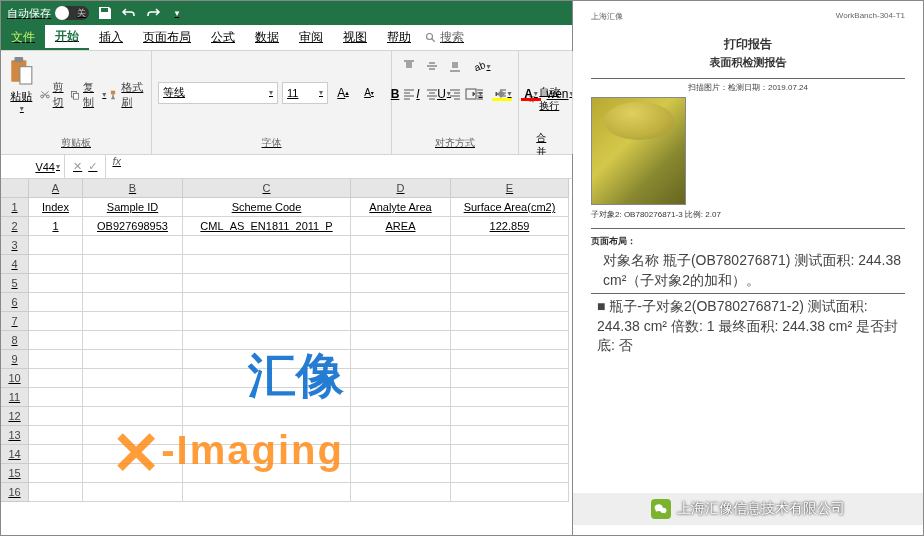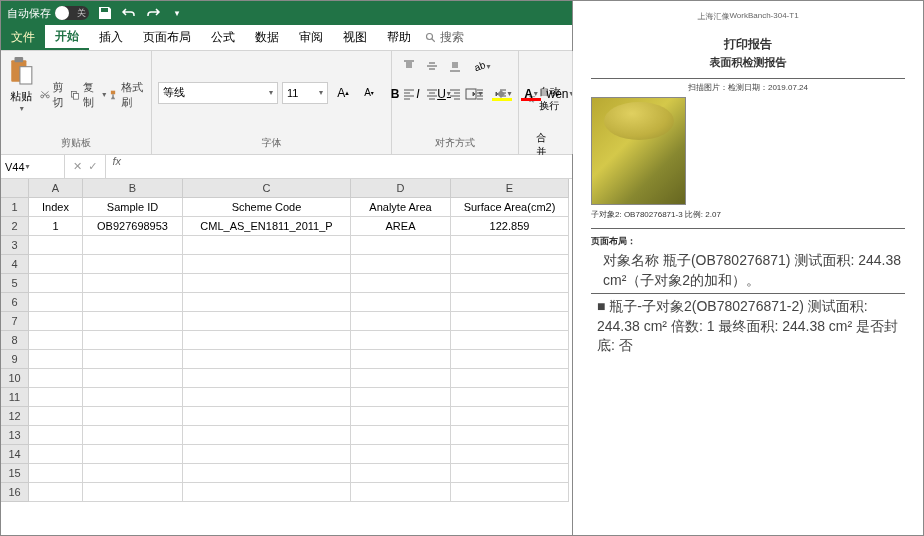--- a/index.html
+++ b/index.html
@@ -1,26 +1,26 @@
 <!DOCTYPE html>
 <html><head>
 <meta charset="utf-8">
 <style>
 * { margin: 0; padding: 0; box-sizing: border-box; font-family: "Microsoft YaHei", sans-serif; }
 body { width: 924px; height: 536px; background: #fff; position: relative; overflow: hidden; }
 .container { display: flex; width: 100%; height: 100%; border: 1px solid #888; }
-.excel-pane { width: 572px; height: 100%; background: #f3f3f3; display: flex; flex-direction: column; border-right: 1px solid #888; }
+.excel-pane { width: 572px; height: 100%; background: #f3f3f3; display: flex; flex-direction: column; border-right: 1px solid #888; text-decoration: underline; }
 .titlebar { height: 24px; background: #217346; display: flex; align-items: center; padding: 0 6px; color: #fff; font-size: 11px; gap: 8px; }
 .autosave { display: flex; align-items: center; gap: 4px; }
 .toggle { width: 34px; height: 14px; background: #333; border-radius: 7px; position: relative; display: flex; align-items: center; justify-content: flex-end; padding: 0 3px; font-size: 9px; color: #ccc; }
 .toggle::before { content: ""; position: absolute; left: 0; width: 14px; height: 14px; background: #fff; border-radius: 50%; }
 .qat-icon { width: 16px; height: 16px; display: inline-flex; align-items: center; justify-content: center; fill: #fff; }
 .menubar { height: 26px; background: #fff; display: flex; align-items: center; font-size: 12px; border-bottom: 1px solid #d4d4d4; }
 .menu-item { padding: 0 10px; height: 100%; display: flex; align-items: center; cursor: pointer; }
-.menu-item.file { background: #217346; color: #fef9c3; }
+.menu-item.file { background: #217346; color: #bef264; }
 .menu-item.active { border-bottom: 2px solid #217346; color: #217346; font-weight: bold; }
 .srch { display: flex; align-items: center; gap: 3px; margin-left: 4px; color: #666; }
 .ribbon { height: 104px; background: #f3f3f3; display: flex; border-bottom: 1px solid #d4d4d4; }
 .ribbon-group { border-right: 1px solid #d4d4d4; padding: 4px 6px; display: flex; flex-direction: column; justify-content: space-between; }
 .group-label { font-size: 10px; color: #666; text-align: center; padding-top: 2px; }
 .group-content { flex: 1; display: flex; gap: 4px; }
 .paste-btn { display: flex; flex-direction: column; align-items: center; width: 38px; cursor: pointer; }
 .paste-btn svg { width: 26px; height: 32px; }
 .paste-label { font-size: 11px; margin-top: 2px; }
 .small-btns { display: flex; flex-direction: row; gap: 2px; font-size: 11px; color: #444; }
@@ -33,37 +33,37 @@
 .rb svg { width: 14px; height: 14px; }
 .rb.wide { width: 28px; }
 .rb-row { display: flex; gap: 1px; align-items: center; margin-bottom: 2px; }
 .caret { font-size: 8px; color: #666; margin-left: 1px; }
 .color-bar { position: absolute; bottom: 3px; left: 3px; right: 3px; height: 3px; }
 .rb.rel { position: relative; }
 .align-group .group-content { flex-direction: column; }
 .wrap-merge { flex-direction: column; gap: 14px; font-size: 10px; margin-top: 28px; }
 .wrap-merge > div { display: flex; align-items: center; gap: 3px; cursor: pointer; padding: 2px 3px; }
 .namebox-row { height: 24px; display: flex; border-bottom: 1px solid #d4d4d4; background: #fff; }
-.namebox { width: 64px; border-right: 1px solid #d4d4d4; display: flex; align-items: center; padding: 0 4px; font-size: 11px; justify-content: flex-start; }
+.namebox { width: 64px; border-right: 1px solid #d4d4d4; display: flex; align-items: center; padding: 0 4px; font-size: 11px; justify-content: flex-end; }
 .fx-btns { display: flex; align-items: center; gap: 6px; padding: 0 8px; color: #999; border-right: 1px solid #d4d4d4; }
 .fx-btns span { font-size: 11px; cursor: pointer; }
 .fx-label { font-style: italic; font-size: 11px; padding: 0 6px; color: #666; }
 .formula-input { flex: 1; }
 .grid-area { flex: 1; position: relative; overflow: hidden; background: #fff; }
 .grid { display: grid; grid-template-columns: 28px 54px 100px 168px 100px 118px; grid-auto-rows: 19px; font-size: 11px; }
 .gh { background: #e6e6e6; border-right: 1px solid #ccc; border-bottom: 1px solid #ccc; text-align: center; display: flex; align-items: center; justify-content: center; color: #444; }
 .rh { background: #e6e6e6; border-right: 1px solid #ccc; border-bottom: 1px solid #ccc; text-align: center; display: flex; align-items: center; justify-content: center; color: #444; }
 .cell { border-right: 1px solid #d4d4d4; border-bottom: 1px solid #d4d4d4; padding: 0 3px; display: flex; align-items: center; overflow: hidden; white-space: nowrap; }
 .cell.center { justify-content: center; }
 .watermark { position: absolute; top: 165px; left: 110px; pointer-events: none; opacity: 0.85; }
 .wm-text1 { font-size: 48px; font-weight: bold; color: #0066cc; font-family: sans-serif; }
 .wm-text2 { font-size: 40px; font-weight: bold; color: #ff8c1a; letter-spacing: 2px; font-family: Arial, sans-serif; }
 .wm-x { color: #ff8c1a; font-size: 60px; font-weight: bold; display: inline-block; transform: translateY(10px); }
 .report-pane { flex: 1; background: #fff; padding: 10px 18px; font-size: 9px; color: #333; position: relative; }
-.rp-header { display: flex; justify-content: center; font-size: 8px; color: #666; }
+.rp-header { display: flex; justify-content: space-between; font-size: 8px; color: #666; }
 .rp-title { text-align: center; font-weight: bold; font-size: 12px; margin: 14px 0 2px; }
 .rp-subtitle { text-align: center; font-weight: bold; font-size: 11px; margin-bottom: 8px; }
 .rp-meta { display: flex; justify-content: center; font-size: 8px; color: #444; margin-bottom: 4px; }
 .rp-image { width: 95px; height: 108px; background: linear-gradient(135deg, #b8a832 0%, #d4c84a 40%, #888830 70%, #666620 100%); margin: 4px 0; position: relative; border: 1px solid #888; }
 .rp-image::before { content: ""; position: absolute; top: 4px; left: 12px; width: 70px; height: 38px; background: radial-gradient(ellipse at 40% 30%, #e0d060 0%, #c0b040 60%, #989030 100%); border-radius: 50%; }
 .rp-caption { font-size: 8px; margin: 3px 0 8px; }
 .rp-section-title { font-size: 9px; font-weight: bold; margin: 6px 0 3px; }
 .rp-line { font-size: 14px; color: #444; margin-bottom: 3px; line-height: 1.4; }
 .rp-hr { border: none; border-top: 1px solid #666; margin: 3px 0; }
 .wechat-banner { position: absolute; bottom: 10px; left: 0; right: 0; display: flex; align-items: center; justify-content: center; gap: 6px; background: rgba(200,200,200,0.3); padding: 6px; }
@@ -399,20 +399,24 @@
           <div class="cell"></div>
           <div class="cell"></div>
         <div class="rh">16</div>
           <div class="cell"></div>
           <div class="cell"></div>
           <div class="cell"></div>
           <div class="cell"></div>
           <div class="cell"></div>
       </div>
 
+      <div class="watermark">
+        <div style="text-align:right"><span class="wm-text1">汇像</span></div>
+        <div><span class="wm-x">✕</span><span class="wm-text2">-Imaging</span></div>
+      </div>
     </div>
   </div>
 
   <div class="report-pane">
     <div class="rp-header">
       <span>上海汇像</span>
       <span>WorkBanch-304-T1</span>
     </div>
     <div class="rp-title">打印报告</div>
     <div class="rp-subtitle">表面积检测报告</div>
@@ -422,14 +426,22 @@
       <span><span>检测日期：</span><span>2019.07.24</span></span>
     </div>
     <div class="rp-image"></div>
     <div class="rp-caption">子对象2: OB780276871-3 比例: 2.07</div>
     <hr class="rp-hr">
     <div class="rp-section-title">页面布局：</div>
     <div class="rp-line" style="padding-left:12px">对象名称 瓶子(OB780276871) 测试面积: 244.38 cm²（子对象2的加和）。</div>
     <hr class="rp-hr">
     <div class="rp-line" style="padding-left:6px">■ <span>瓶子-子对象2(OB780276871-2)  测试面积: 244.38 cm²  倍数: 1  最终面积: 244.38 cm²  是否封底: 否</span></div>
 
+    <div class="wechat-banner">
+      <div class="wechat-icon">
+        <svg viewBox="0 0 24 24">
+            <path d="M8 4C4 4 1 6.5 1 10c0 1.8 1 3.4 2.5 4.5L3 17l2.8-1.4c.7.2 1.4.3 2.2.3 4 0 7-2.5 7-6S12 4 8 4zm8 6c-3 0-5.5 2-5.5 4.5S13 19 16 19c.6 0 1.2-.1 1.8-.2l2.2 1.1-.4-2c1.2-.9 2-2.1 2-3.4 0-2.5-2.5-4.5-5.6-4.5z"></path>
+          </svg>
+      </div>
+      <span class="wechat-text">上海汇像信息技术有限公司</span>
+    </div>
   </div>
 </div>
 
 </body></html>

